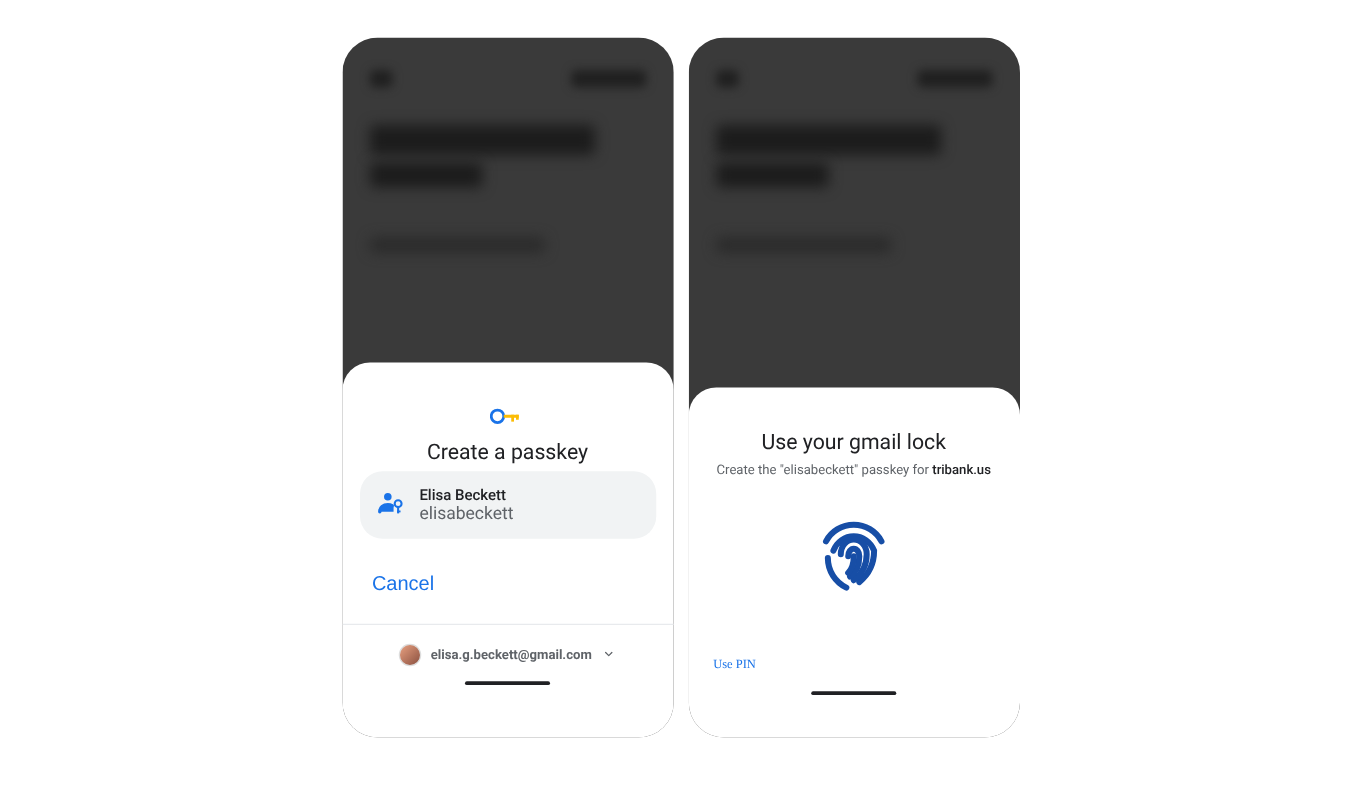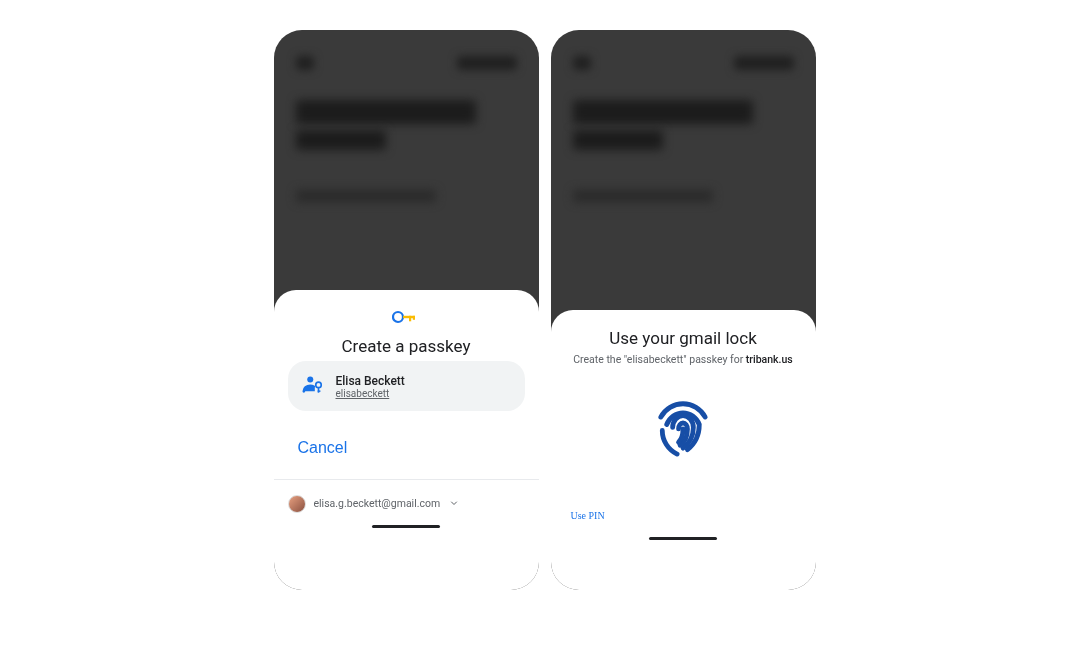--- a/index.html
+++ b/index.html
@@ -77,21 +77,21 @@
       background: #202020;
       filter: blur(4px);
       border-radius: 4px;
     }
     .sheet {
       position: absolute;
       left: 0; right: 0; bottom: 0;
       background: #fff;
       border-top-left-radius: 22px;
       border-top-right-radius: 22px;
-      padding: 18px 14px 10px;
+      padding: 34px 14px 10px;
     }
     .sheet-a { height: 300px; }
     .sheet-b { height: 280px; }
     .header-icon {
       display: flex;
       justify-content: center;
       margin-bottom: 10px;
     }
     .title {
       text-align: center;
@@ -116,23 +116,22 @@
       align-items: center;
       gap: 12px;
       margin-bottom: 20px;
     }
     .account-name {
       font-size: 12px;
       color: #202124;
       font-weight: 500;
     }
     .account-username {
-      font-size: 10px;
+      font-size: 14px;
       color: #5f6368;
-      text-decoration: underline;
     }
     .button-row {
       display: flex;
       justify-content: space-between;
       align-items: center;
       margin-bottom: 14px;
       padding: 0 4px;
     }
     .text-button {
       color: #1a73e8;
@@ -154,22 +153,24 @@
       cursor: pointer;
     }
     .divider {
       height: 1px;
       background: #e8eaed;
       margin: 0 -14px 8px;
     }
     .email-row {
       display: flex;
       align-items: center;
+      justify-content: center;
       gap: 8px;
       padding: 6px 0 2px;
+      font-weight: bold;
     }
     .avatar {
       width: 18px; height: 18px;
       border-radius: 50%;
       background: linear-gradient(135deg, #e8a080, #8a5040);
       border: 1px solid #ddd;
     }
     .email {
       font-size: 10.5px;
       color: #5f6368;

